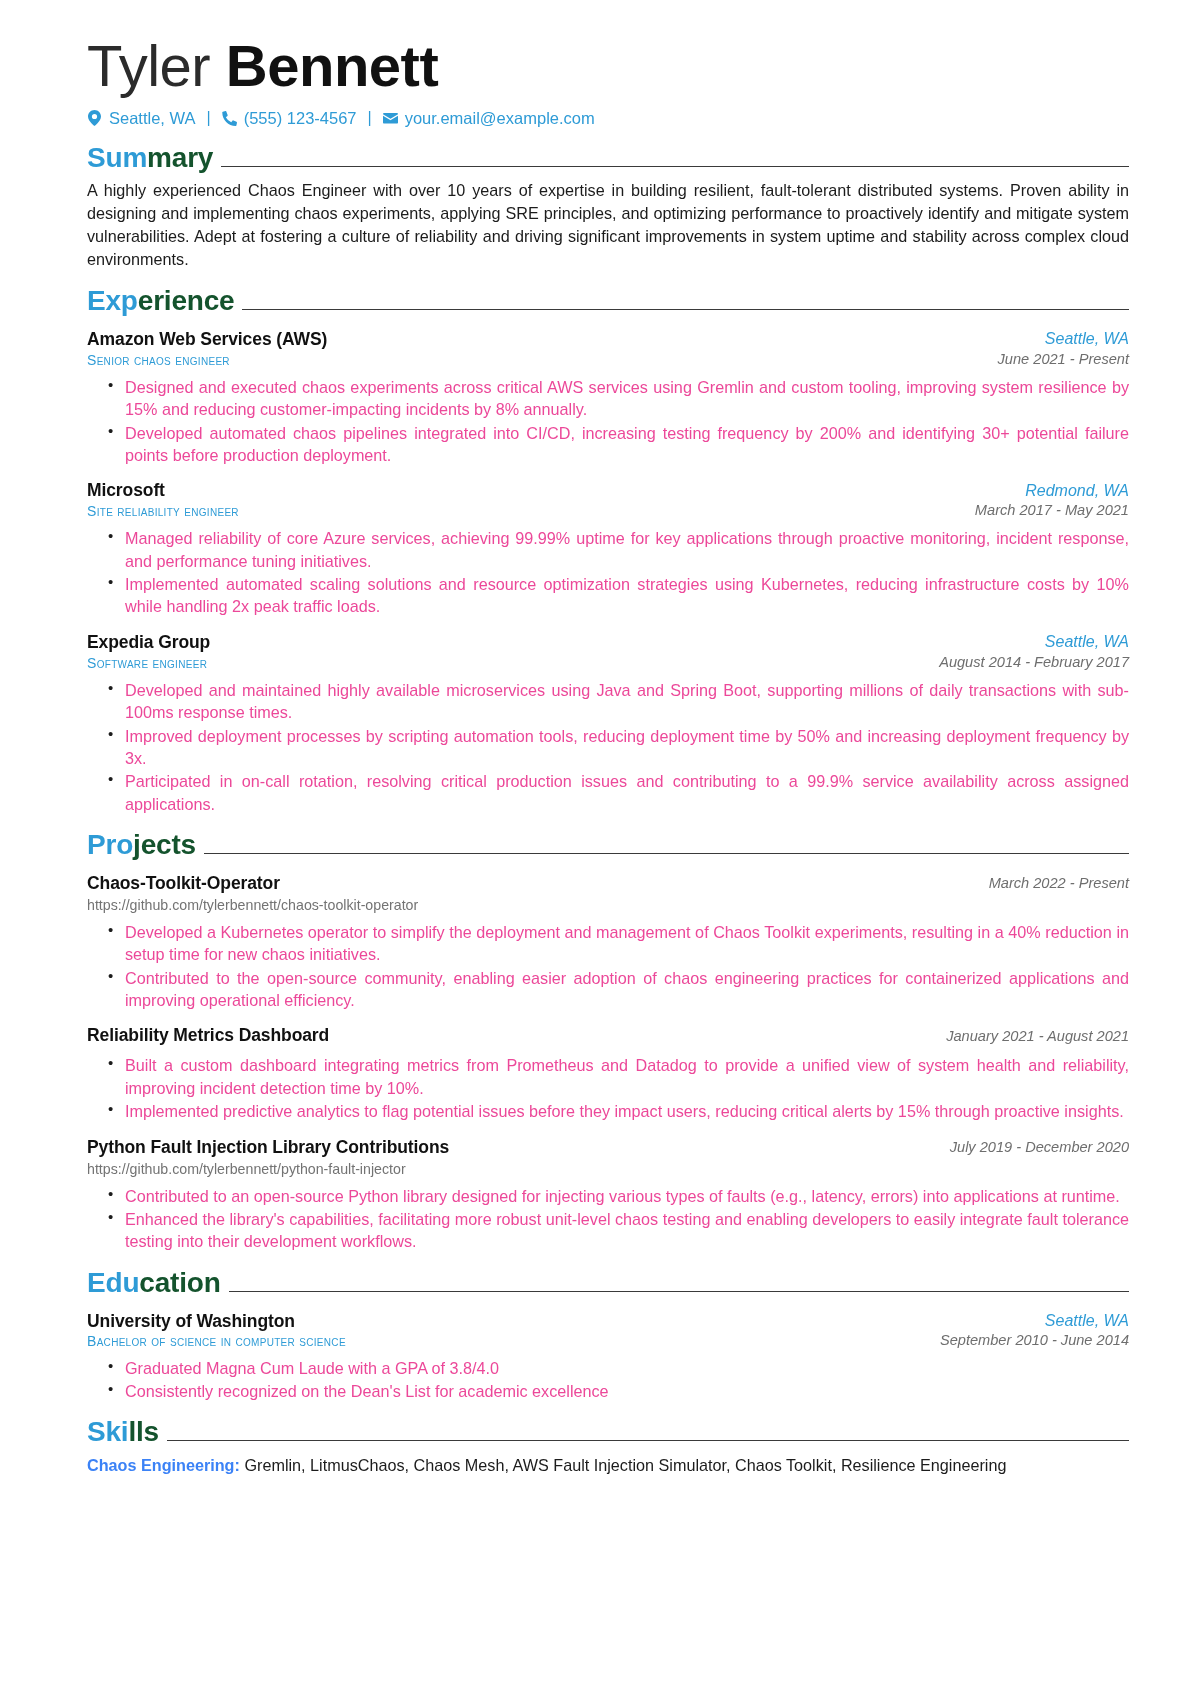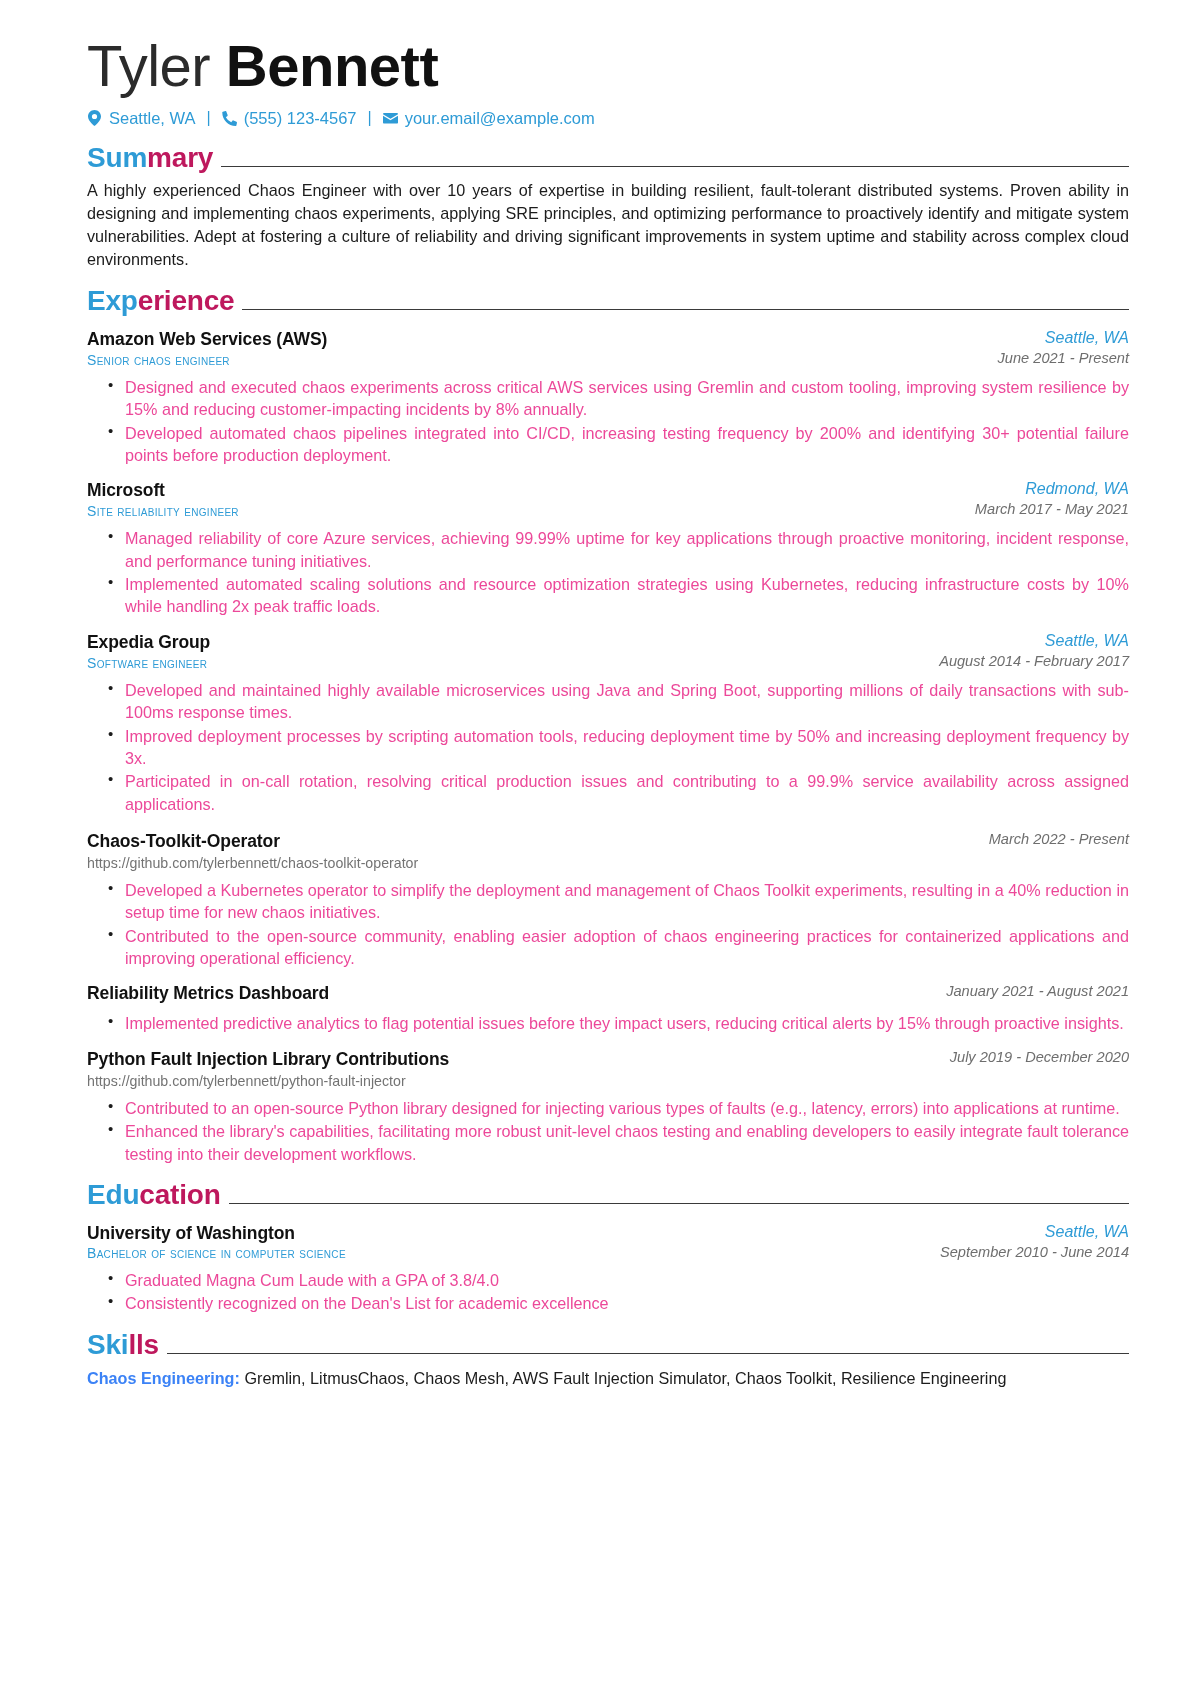--- a/index.html
+++ b/index.html
@@ -54,21 +54,21 @@
     margin-bottom: 7px;
   }
   .sec-title {
     font-size: 28px;
     font-weight: 700;
     line-height: 1.0;
     letter-spacing: -0.2px;
     white-space: nowrap;
   }
   .sec-title .hl { color:#2E9BD6; }
-  .sec-title .rest { color:#be185d; }
+  .sec-title .rest { color:#14532d; }
   .sec-rule {
     flex: 1 1 auto;
     height: 0;
     border-top: 1.6px solid #3a3a3a;
     margin-bottom: 5px;
   }
 
   
   .summary {
     font-size: 16.2px;
@@ -76,21 +76,21 @@
     text-align: justify;
     color:#1c1c1c;
     margin: 6px 0 0 0;
   }
 
   .entry { margin-top: 14px; }
   .entry:first-of-type { margin-top: 8px; }
   .entry-row {
     display:flex;
     justify-content: space-between;
-    align-items: flex-start;
+    align-items: center;
     gap: 16px;
   }
   .org {
     font-size: 17.5px;
     font-weight: 700;
     color:#111;
     letter-spacing: -0.1px;
   }
   .loc {
     font-size: 16px;
@@ -252,39 +252,46 @@
       </div>
       <ul class="bullets">
         <li>Developed and maintained highly available microservices using Java and Spring Boot, supporting millions of daily transactions with sub-100ms response times.</li>
         <li>Improved deployment processes by scripting automation tools, reducing deployment time by 50% and increasing deployment frequency by 3x.</li>
         <li>Participated in on-call rotation, resolving critical production issues and contributing to a 99.9% service availability across assigned applications.</li>
       </ul>
     </div>
   </div>
 
   <div class="section">
+    <div class="sec-head">
+      <div class="sec-title">
+        <span class="hl">Pro</span><span class="rest">jects</span>
+      </div>
+      <div class="sec-rule"></div>
+    </div>
 
     <div class="entry">
       <div class="entry-row">
         <span class="org">Chaos-Toolkit-Operator</span>
         <span class="dates">March 2022 - Present</span>
       </div>
       <div class="proj-url">https://github.com/tylerbennett/chaos-toolkit-operator</div>
       <ul class="bullets">
         <li>Developed a Kubernetes operator to simplify the deployment and management of Chaos Toolkit experiments, resulting in a 40% reduction in setup time for new chaos initiatives.</li>
         <li>Contributed to the open-source community, enabling easier adoption of chaos engineering practices for containerized applications and improving operational efficiency.</li>
       </ul>
     </div>
 
     <div class="entry">
       <div class="entry-row">
         <span class="org">Reliability Metrics Dashboard</span>
         <span class="dates">January 2021 - August 2021</span>
       </div>
       <ul class="bullets">
+        <li>Built a custom dashboard integrating metrics from Prometheus and Datadog to provide a unified view of system health and reliability, improving incident detection time by 10%.</li>
         <li>Implemented predictive analytics to flag potential issues before they impact users, reducing critical alerts by 15% through proactive insights.</li>
       </ul>
     </div>
 
     <div class="entry">
       <div class="entry-row">
         <span class="org">Python Fault Injection Library Contributions</span>
         <span class="dates">July 2019 - December 2020</span>
       </div>
       <div class="proj-url">https://github.com/tylerbennett/python-fault-injector</div>

